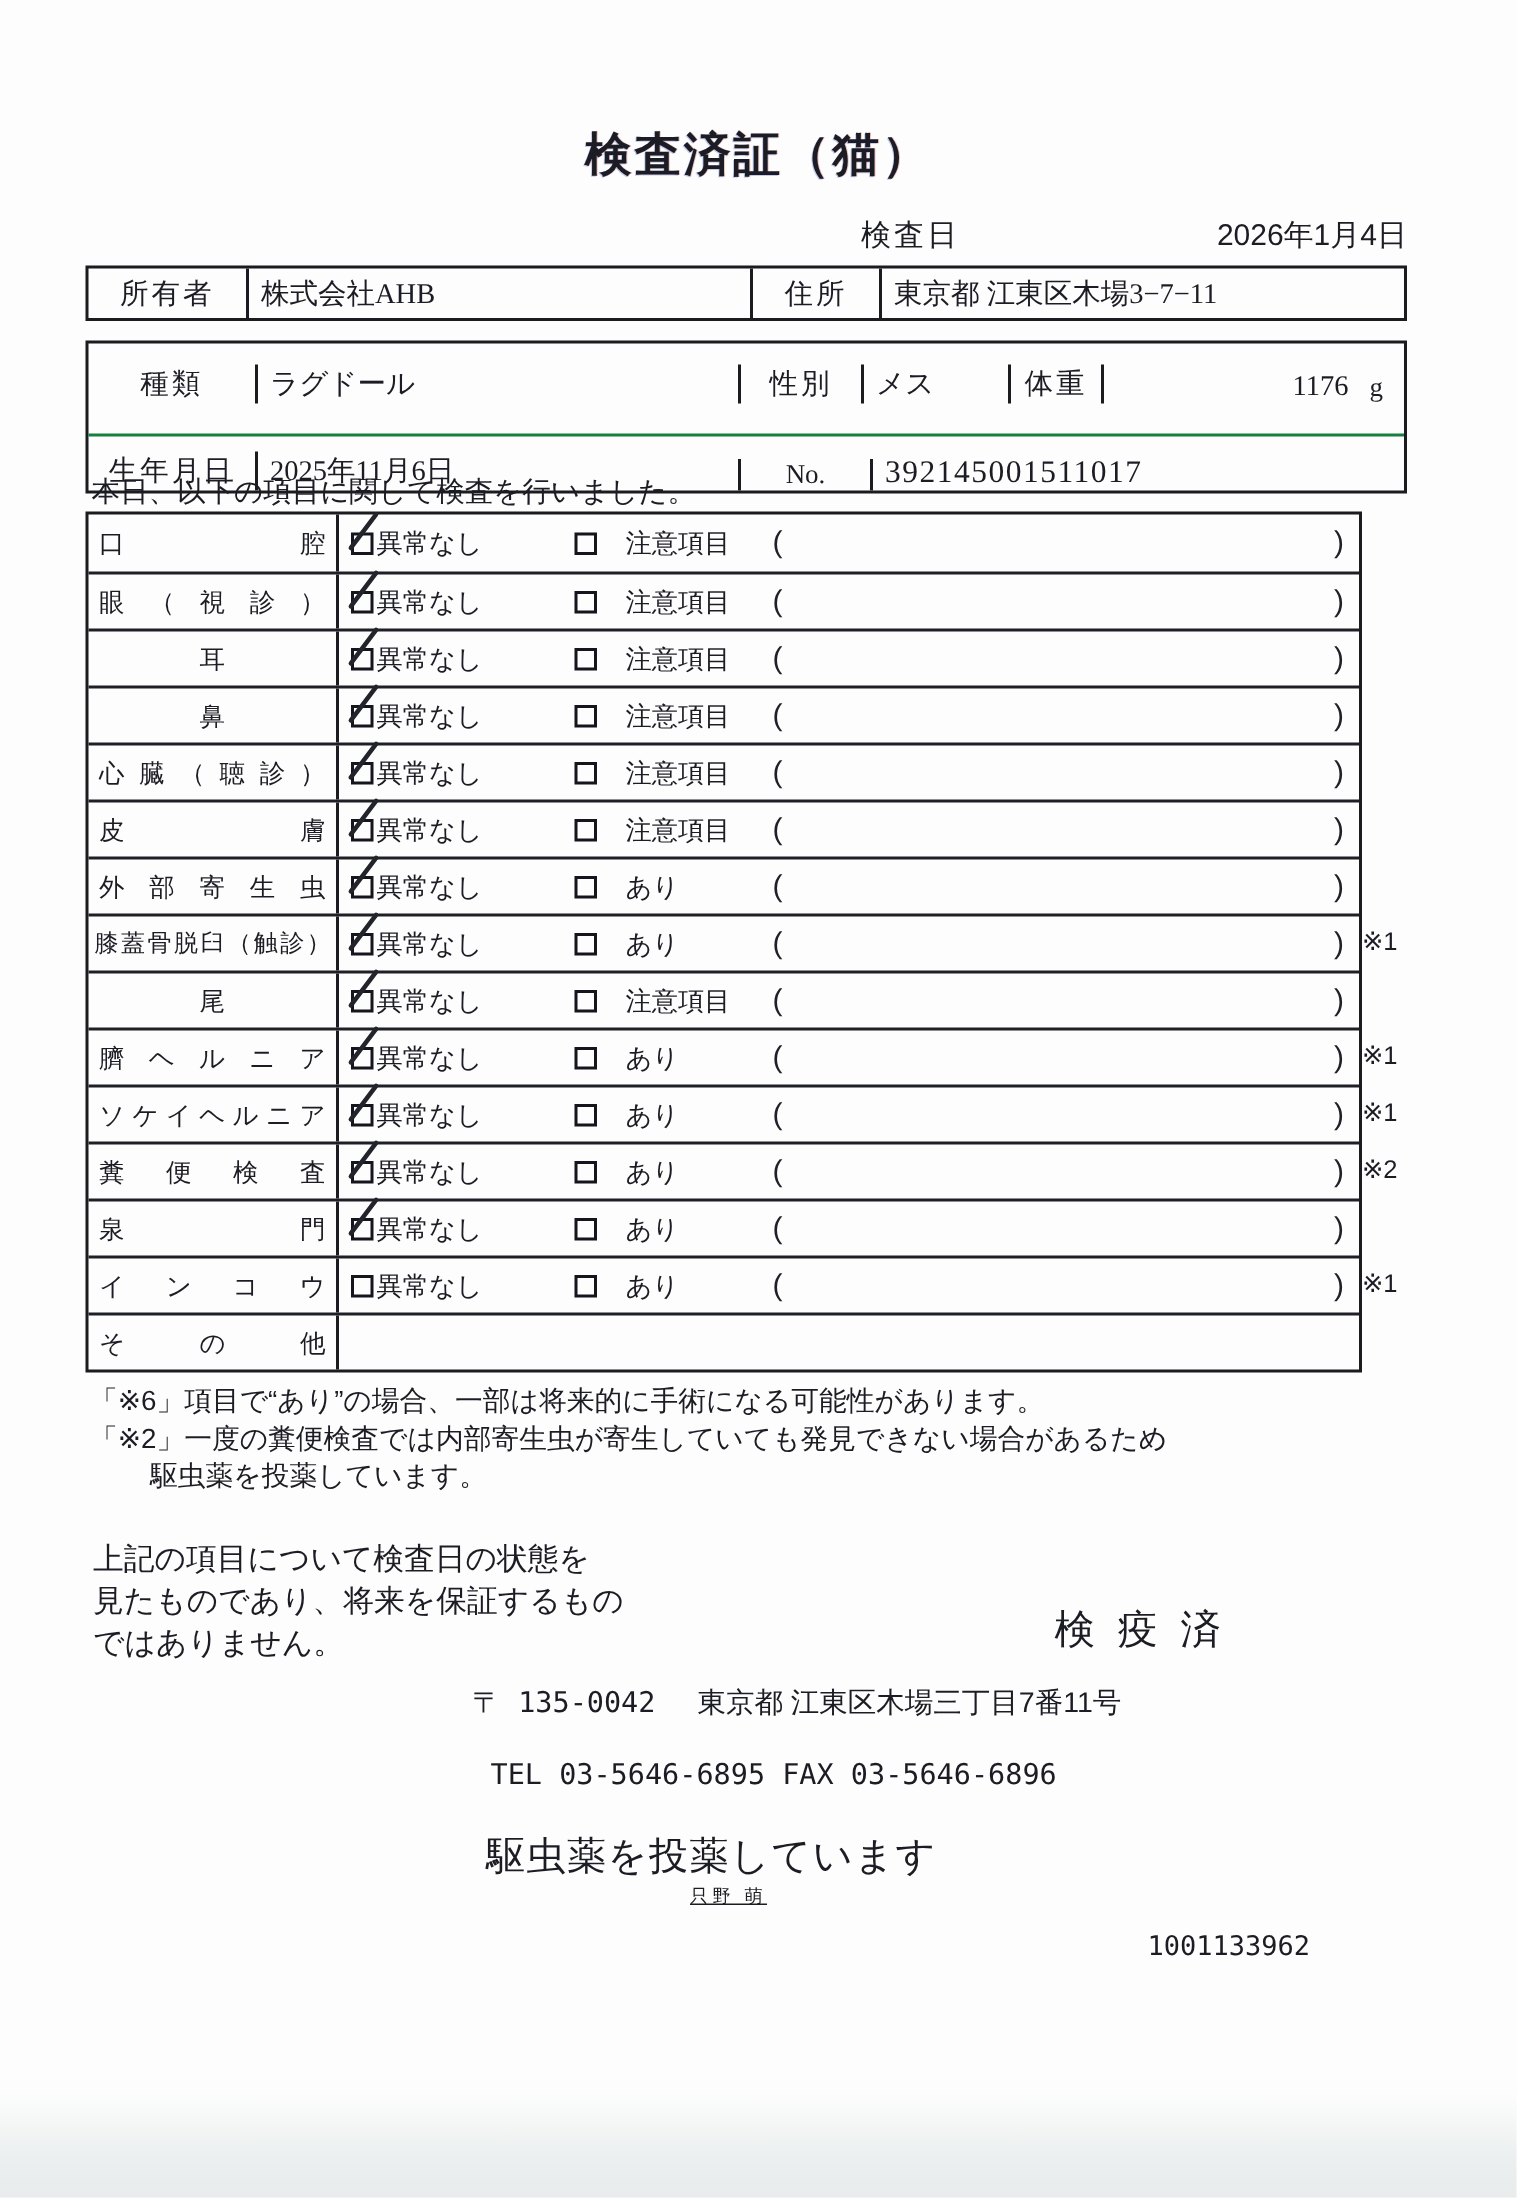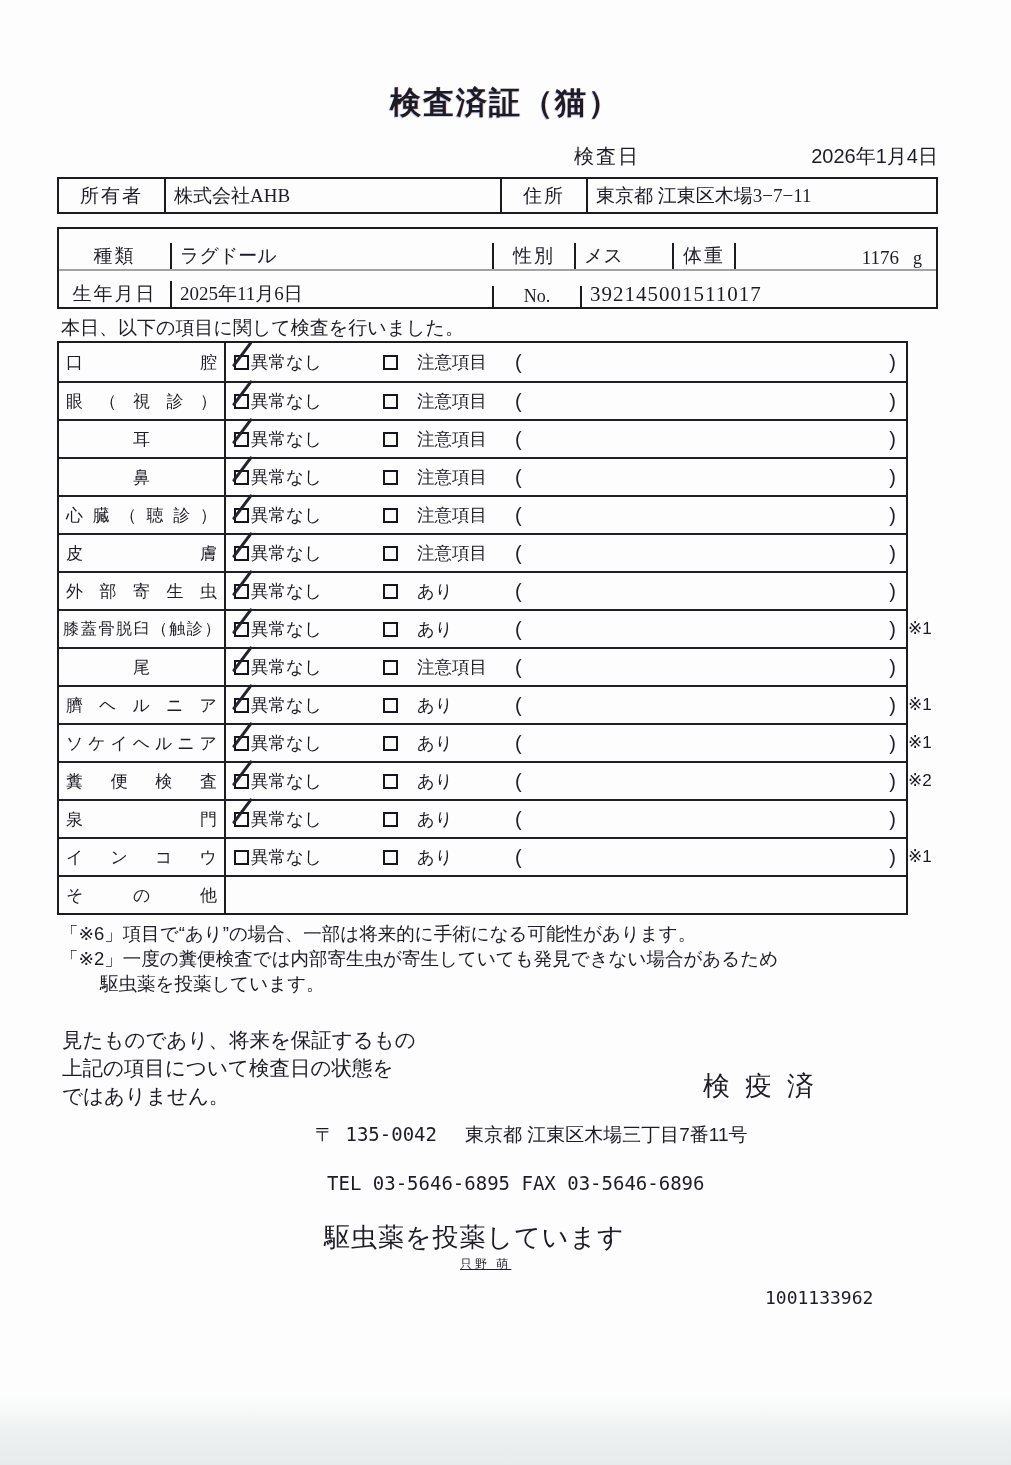--- a/index.html
+++ b/index.html
@@ -24,21 +24,21 @@
   }
   .exam-date { position:absolute; top:143px; left:57px; width:881px; height:28px; font-size:20px; }
   .exam-date .lbl { position:absolute; left:517px; letter-spacing:2px; }
   .exam-date .val { position:absolute; right:0; }
 
   
   .t1 { position:absolute; top:177px; left:57px; width:881px; height:37px;
         border:2px solid #1b1b20; display:flex; align-items:stretch; }
   .t2 { position:absolute; top:227px; left:57px; width:881px; border:2px solid #1b1b20; }
   .trow { display:flex; align-items:flex-end; }
-  .trow + .trow { border-top:2px solid #a3a3a3; }
+  .trow + .trow { border-top:2px solid #15803d;margin-top:20px; }
   .trow.ra { height:40px; } .trow.rb { height:38px; }
   .cell { display:flex; align-items:center; font-size:19px; padding:0 8px;font-family:Liberation Serif, serif; }
   .cell.hd { justify-content:center; letter-spacing:2px; border-right:2px solid #1b1b20; }
   .cell.bl { border-left:2px solid #1b1b20; }
   .w-owner  { width:107px; } .w-ownerv { width:334px; }
   .w-addr   { width:88px; }  .w-addrv  { flex:1; }
   .w-k1 { width:113px; } .w-k1v { width:320px; }
   .w-sex { width:84px; } .w-sexv { width:96px; } .w-wt { width:64px; }
   .w-wtv { flex:1; justify-content:flex-end; padding-right:14px; }
   .w-no { width:90px; justify-content:center; border-right:2px solid #1b1b20; font-size:18px; }
@@ -349,22 +349,22 @@
       </div>
   </div>
 
   <div class="notes">
     <div>「※6」項目で“あり”の場合、一部は将来的に手術になる可能性があります。</div>
     <div>「※2」一度の糞便検査では内部寄生虫が寄生していても発見できない場合があるため</div>
     <div class="indent">駆虫薬を投薬しています。</div>
   </div>
 
   <div class="statement">
+    <div>上記の項目について検査日の状態を</div>
     <div>見たものであり、将来を保証するもの</div>
-    <div>上記の項目について検査日の状態を</div>
     <div>ではありません。</div>
   </div>
 
   <div class="stamp">検疫済</div>
 
   <div class="f-postal">
     <span class="mono">〒 135-0042</span><span>東京都 江東区木場三丁目7番11号</span>
   </div>
   <div class="f-tel">TEL 03-5646-6895  FAX 03-5646-6896</div>
   <div class="f-clinic">駆虫薬を投薬しています</div>

